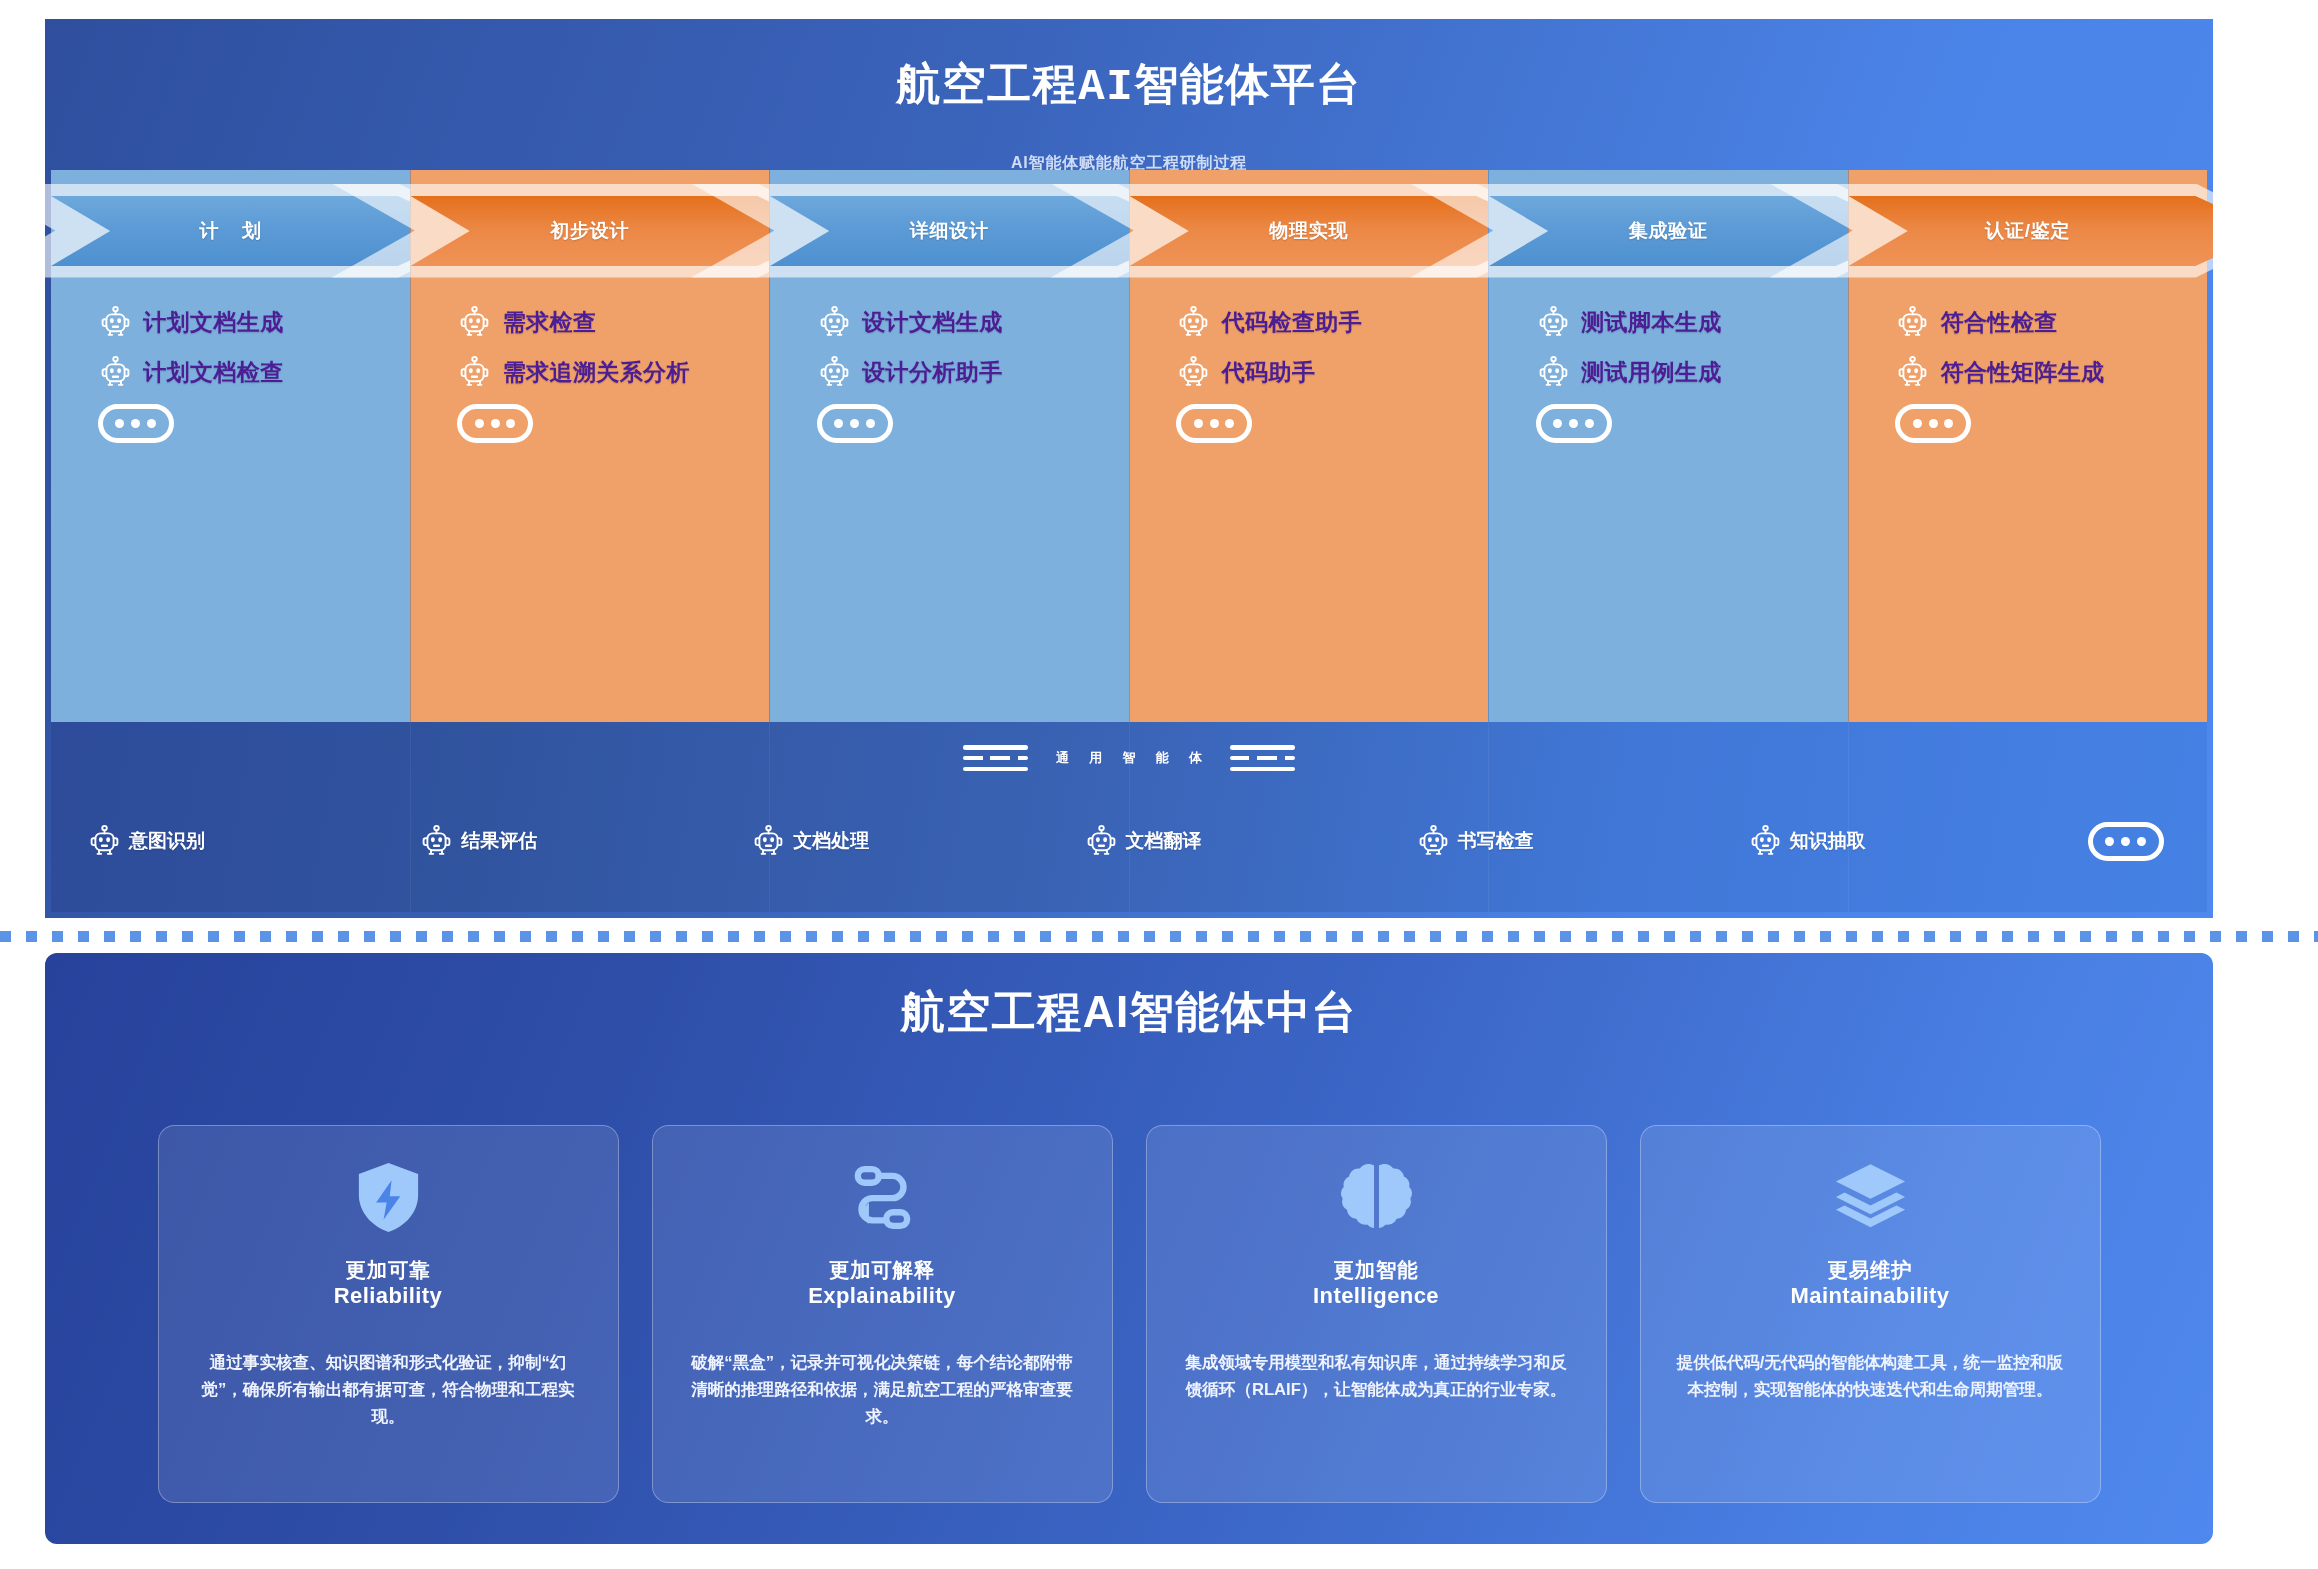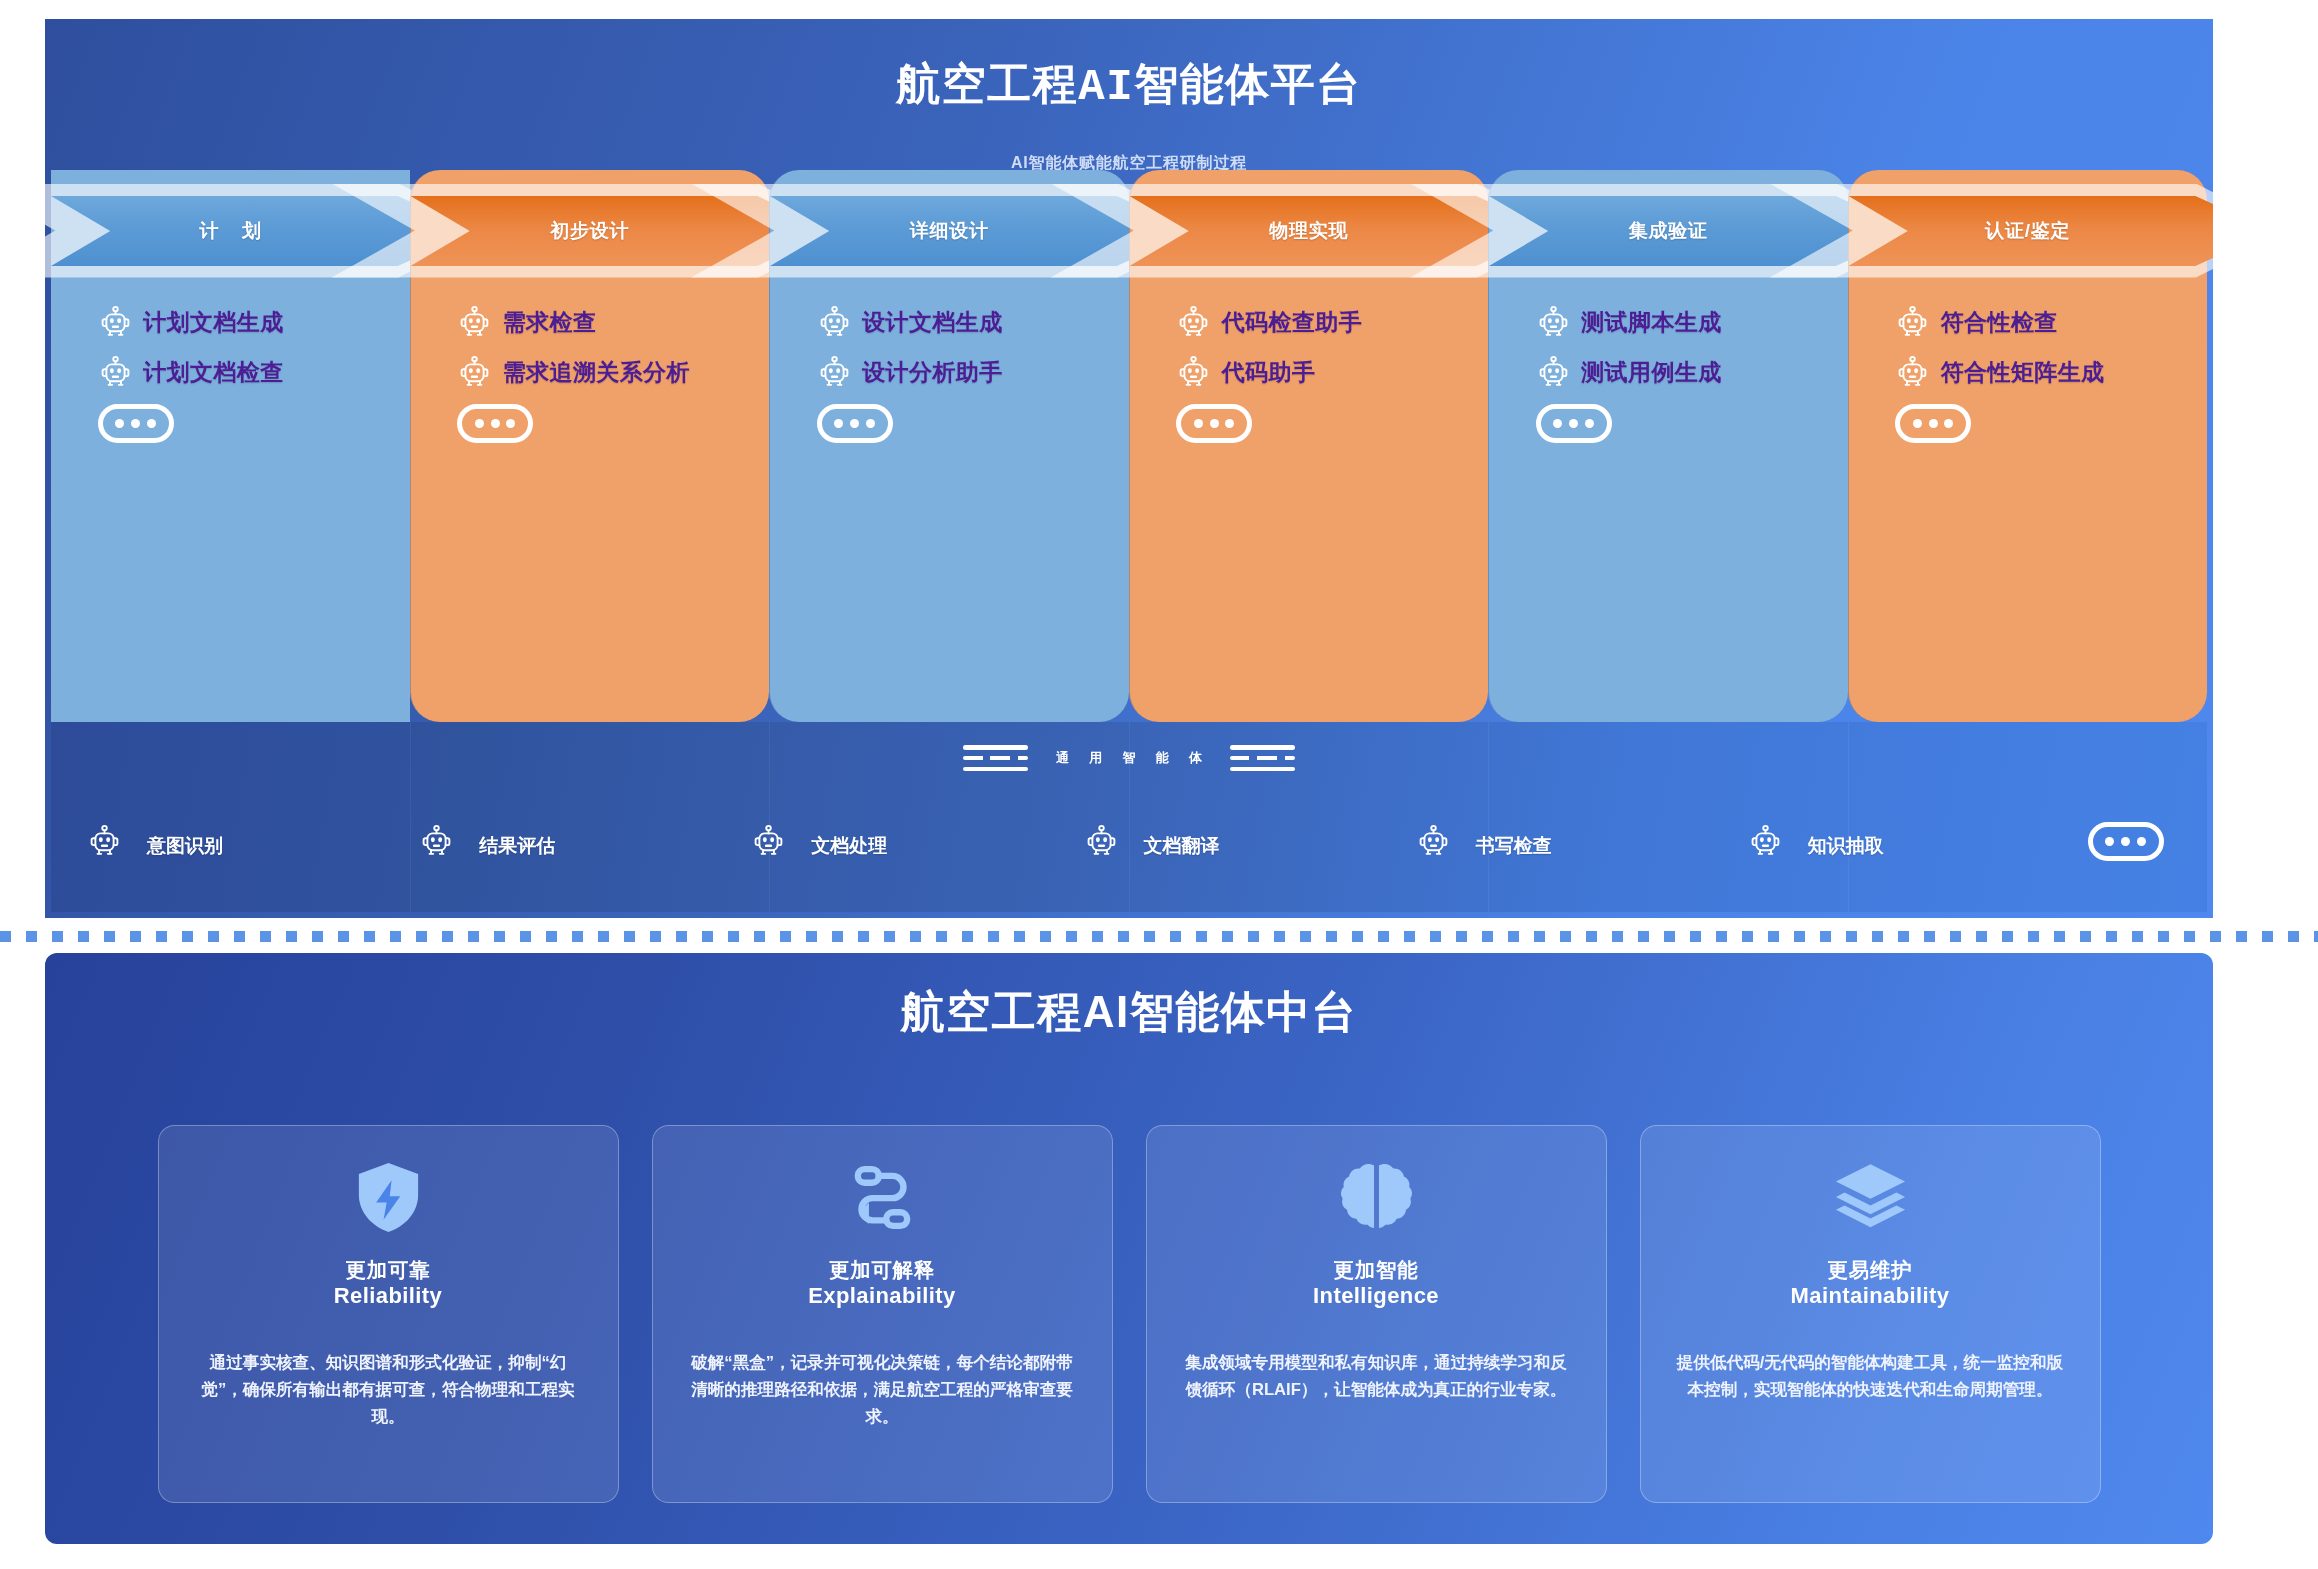--- a/index.html
+++ b/index.html
@@ -14,21 +14,21 @@
   .panel-title{ position:absolute; left:0; top:36px; width:100%; text-align:center;
     color:#fff; font-size:44px; font-weight:700; letter-spacing:1.5px;font-family:Liberation Mono, monospace; }
   .panel-sub{ position:absolute; left:0; top:134px; width:100%; text-align:center;
     color:#cfdcf5; font-size:16px; font-weight:600; letter-spacing:0.8px; }
 
   
   .cols{ position:absolute; left:6px; top:151px; width:2156px; height:552px; display:flex; }
   .col{ position:relative; flex:1 1 0; }
   .col.blue{ background:#7db0dd; }
   .col.orange{ background:#f0a169; }
-  .col + .col{ border-left:1.5px solid rgba(40,90,160,.35);border-radius:30px; }
+  .col + .col{ border-left:1.5px solid rgba(40,90,160,.35); }
 
   
   .arrow-band{ position:absolute; left:0; top:0; width:100%; height:121px; }
   .chev-back{ position:absolute; left:-22%; top:13.6px; width:145%; height:94px;
      background:rgba(255,255,255,.62);
      clip-path: polygon(0 0, 82% 0, 100% 50%, 82% 100%, 0 100%, 16% 50%); }
   .chev-main{ position:absolute; left:0; top:26px; width:118%; height:70px;
      clip-path: polygon(0 0, 82% 0, 100% 50%, 82% 100%, 0 100%, 14% 50%); }
   .col.blue .chev-main{ background:linear-gradient(180deg,#6ea8dc 0%,#5c9bd6 45%,#4e90d0 100%); }
   .col.orange .chev-main{ background:linear-gradient(180deg,#e4701b 0%,#ec8846 48%,#ef9357 100%); }
@@ -58,21 +58,21 @@
   .gen-divs div + div{ border-left:1.5px solid rgba(255,255,255,.06); }
   .gen-title{ position:absolute; left:0; top:23px; width:100%; display:flex;
      align-items:center; justify-content:center; gap:19.6px; }
   .gen-title .txt{ color:#fff; font-size:13px; font-weight:700; letter-spacing:8.3px; text-indent:8.3px; }
   .dashmark{ width:65px; height:26px; display:flex; flex-direction:column; justify-content:space-between; }
   .dashmark span{ display:block; height:4.5px; background:#fff; border-radius:2.3px; }
   .dashmark span.mid{ background:transparent;
      background-image:linear-gradient(90deg,#fff 0 30%,transparent 30% 42%,#fff 42% 72%,transparent 72% 84%,#fff 84% 100%); }
   .gen-row{ position:absolute; left:0; top:85px; width:100%; height:68px;
      display:flex; align-items:center; padding:0 36px; }
-  .gen-item{ flex:1 1 0; display:flex; align-items:flex-end; gap:25px; }
+  .gen-item{ flex:1 1 0; display:flex; align-items:center; gap:7px; }
   .gen-item .lbl{ color:#fff; font-size:19px; font-weight:700; white-space:nowrap;
      text-shadow:0 0.8px 1.5px rgba(0,0,0,.18); }
   .gen-more{ flex:0 0 91px; display:flex; justify-content:center; }
   .gen-more .more-pill{ position:static; left:auto; top:auto; }
 
   
   .sep{ position:absolute; left:0; top:931px; width:2319px; height:10.6px;
      background-image:linear-gradient(90deg,#5b94e6 0 10.6px, transparent 10.6px 26px);
      background-size:26px 10.6px; background-repeat:repeat-x; }
 

